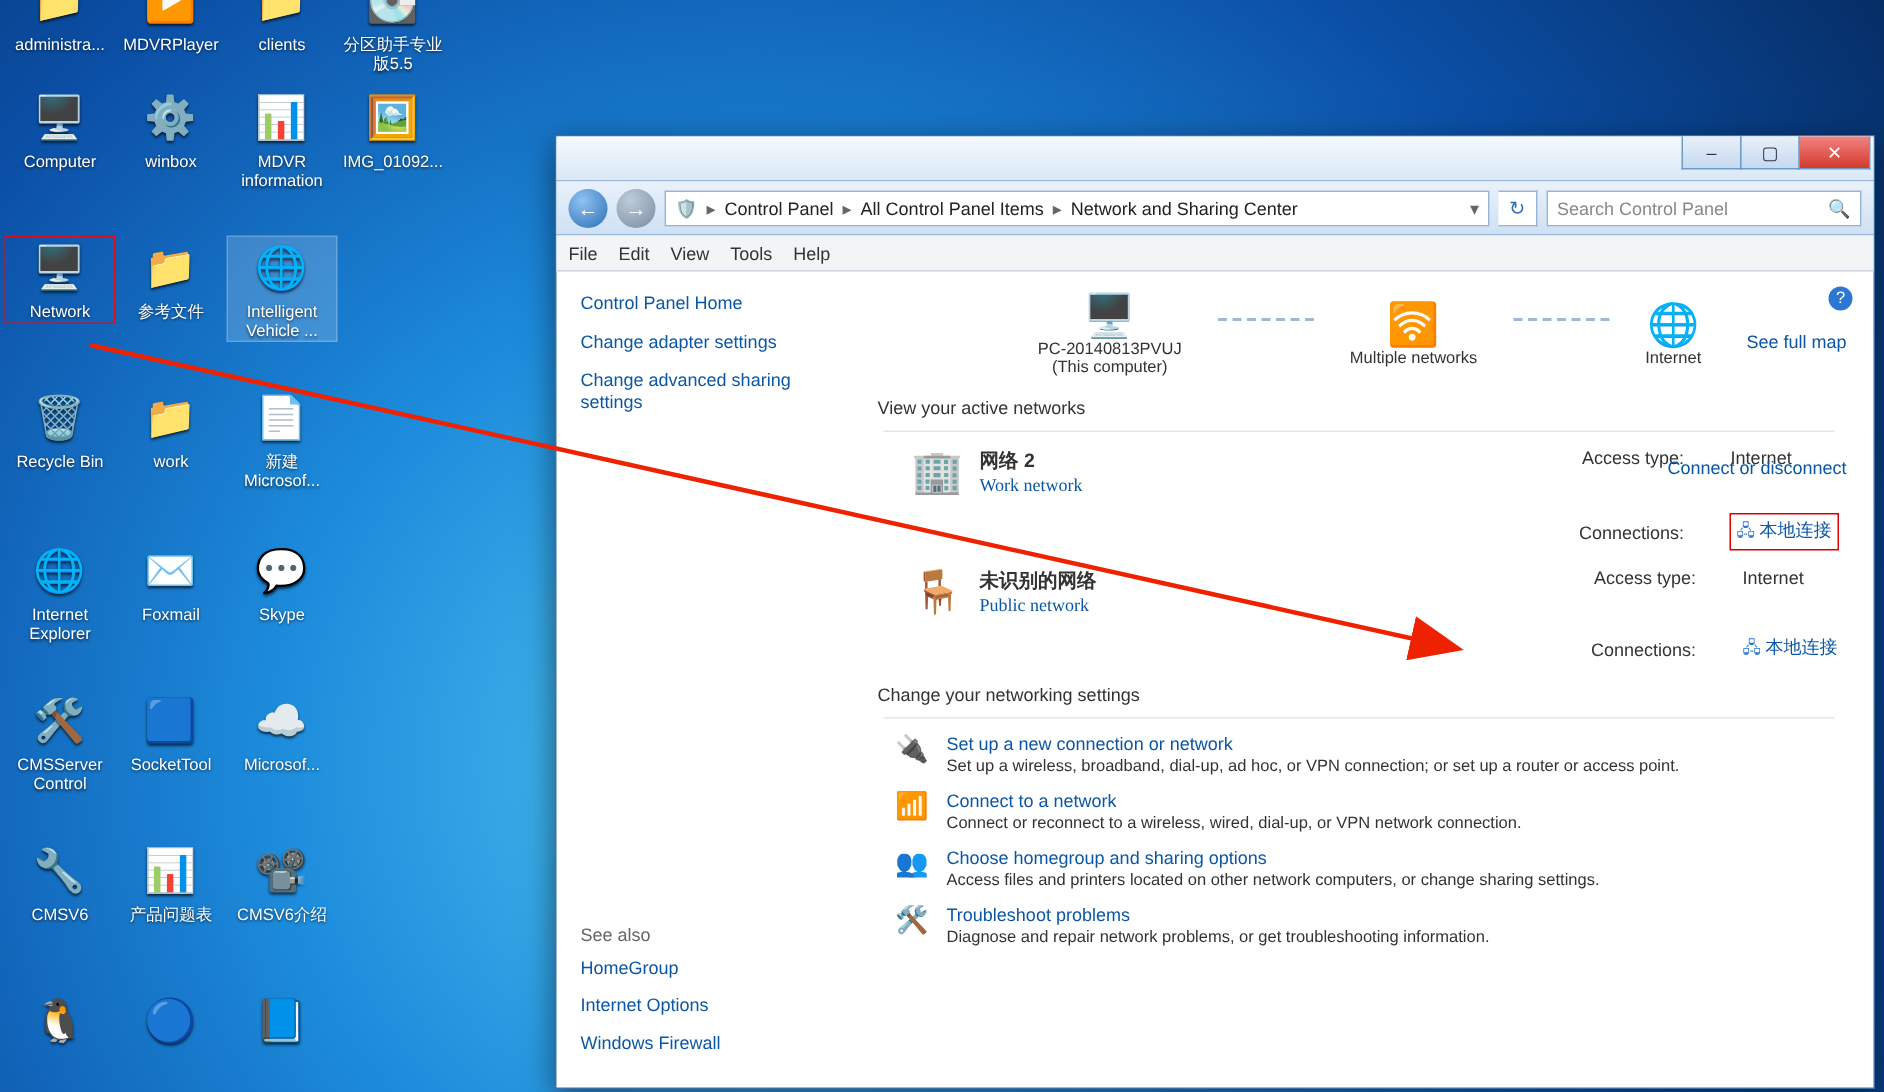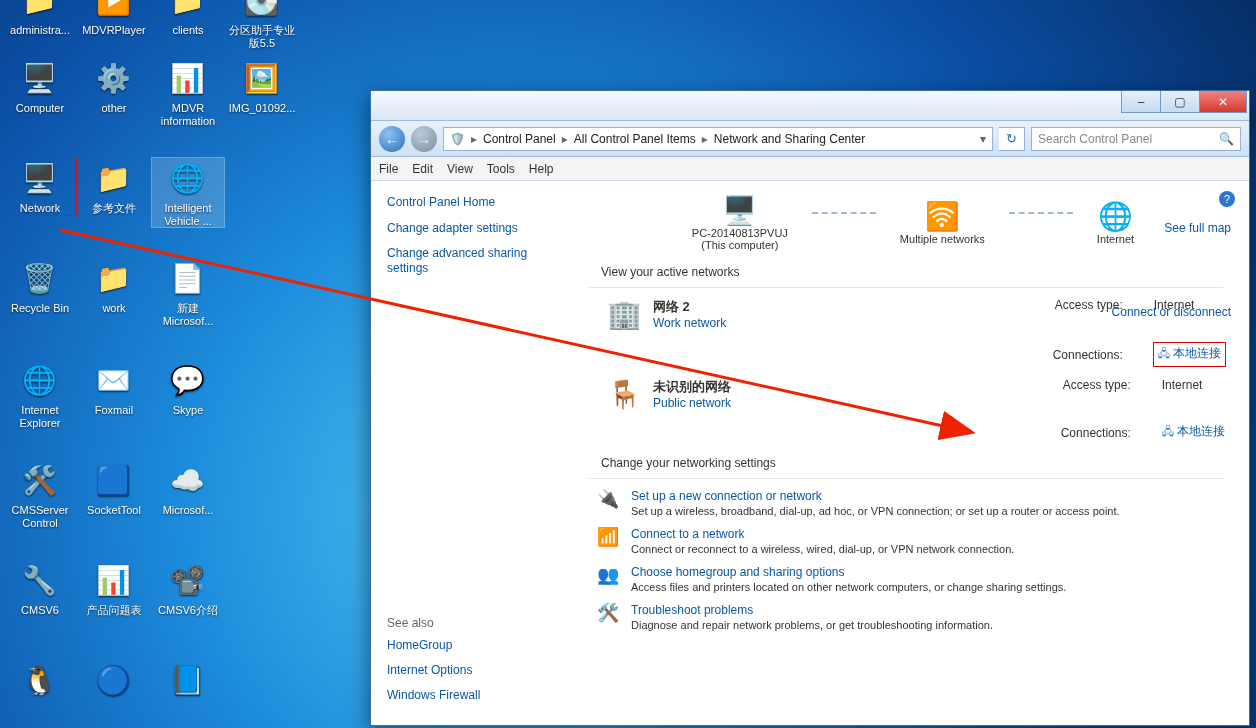--- a/index.html
+++ b/index.html
@@ -54,26 +54,26 @@
   .sidebar a { display:block; color:#0b57a5; text-decoration:none; margin-bottom:10px; line-height:1.25; }
   .sidebar .see { margin-top:340px; color:#666; margin-bottom:8px;}
   .content { flex:1; padding:12px 18px 12px 12px; font-size:12px; color:#333; position:relative; overflow:hidden; }
   .content h1 { color:#0b57a5; font-weight:normal; font-size:16px; margin:4px 0 14px 6px; }
   .help-ico { position:absolute; right:14px; top:10px; width:16px; height:16px; border-radius:50%; background:#2b77d1; color:#fff; font-size:11px; display:flex; align-items:center; justify-content:center; }
   .maprow { display:flex; align-items:center; justify-content:center; gap:24px; margin:0 0 6px 12px; }
   .maprow .node { text-align:center; font-size:11px; color:#333; }
   .maprow .node .ic { font-size:28px; height:34px; display:flex; align-items:center; justify-content:center;}
   .maprow .dash { flex:0 0 64px; border-top:2px dashed #9fb9d4; margin-top:-18px;}
   .rightlink { color:#0b57a5; position:absolute; right:18px; }
-  .section-title { color:#333; margin:14px 0 4px 18px; }
+  .section-title { color:#333; margin:14px 0 4px 2px; }
   .netblock { display:flex; align-items:flex-start; margin:10px 0 12px 14px; }
   .neticon { font-size:28px; width:56px; text-align:center; }
   .netlabel { font-size:12px; }
   .netlabel b { font-size:13px; font-weight:bold; display:block; }
-  .netlabel .type { color:#0b57a5; }
+  .netlabel .type { color:#0b57a5;font-family:Liberation Serif, serif; }
   .netmeta { margin-left:auto; margin-right:6px; display:grid; grid-template-columns:auto auto; column-gap:10px; row-gap:4px; font-size:12px; align-items:center;gap:31px; }
   .netmeta .lab { text-align:right; color:#333; }
   .connlink { color:#0b57a5; }
   .connlink .u { font-size:11px; color:#2b77d1; margin-right:3px; }
   .redbox { outline:1px solid #d00; padding:2px 4px; }
   .divider { height:1px; background:#e2e6ec; margin:8px 8px 8px 6px; }
   .tasks { margin-top:6px; }
   .task { display:flex; align-items:flex-start; gap:12px; margin:10px 0 10px 14px; }
   .task .ic { width:22px; text-align:center; font-size:18px; margin-top:-1px; }
   .task .tt a { color:#0b57a5; text-decoration:none; font-size:12px; }
@@ -100,21 +100,21 @@
     <div class="icon" style="left: 226px; top: -20px;">
       <div class="glyph">💽</div>
       <div class="label">分区助手专业版5.5</div>
     </div>
     <div class="icon" style="left: 4px; top: 58px;">
       <div class="glyph">🖥️</div>
       <div class="label">Computer</div>
     </div>
     <div class="icon" style="left: 78px; top: 58px;">
       <div class="glyph">⚙️</div>
-      <div class="label">other</div>
+      <div class="label">winbox</div>
     </div>
     <div class="icon" style="left: 152px; top: 58px;">
       <div class="glyph">📊</div>
       <div class="label">MDVR information</div>
     </div>
     <div class="icon" style="left: 226px; top: 58px;">
       <div class="glyph">🖼️</div>
       <div class="label">IMG_01092...</div>
     </div>
     <div class="icon box" style="left: 4px; top: 158px;">

